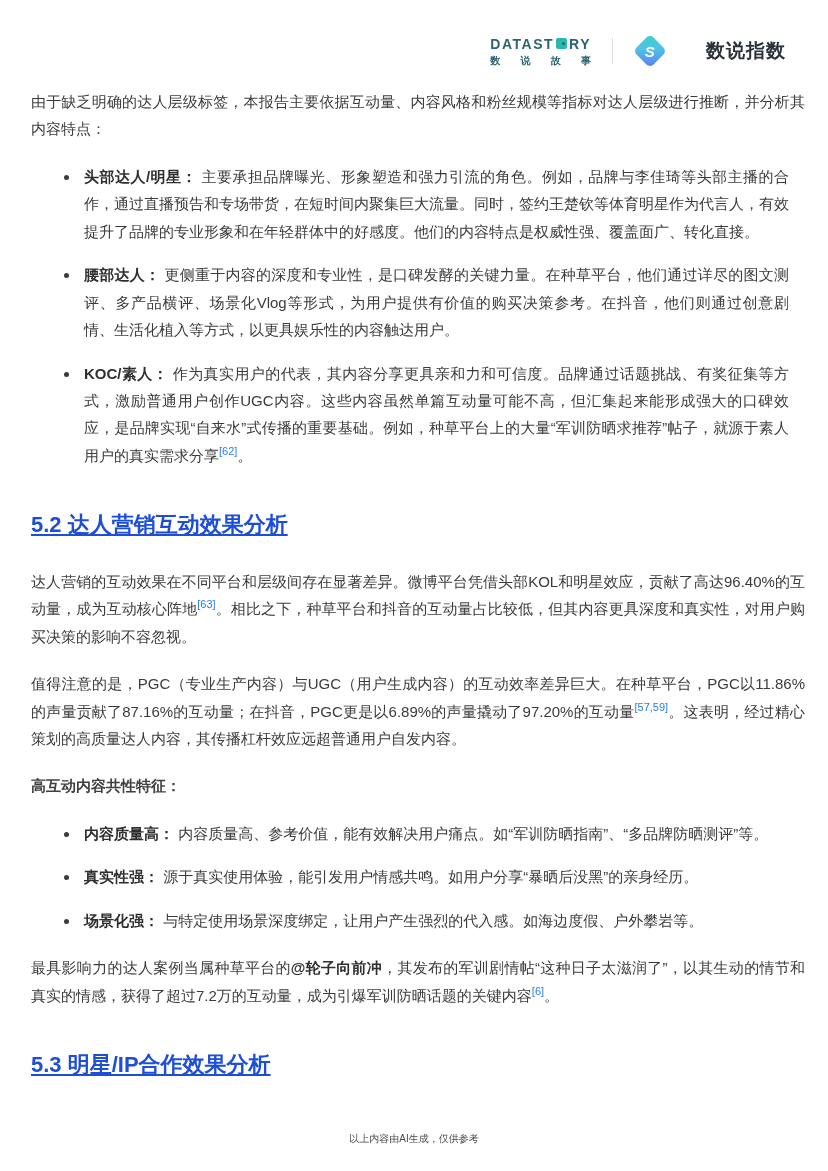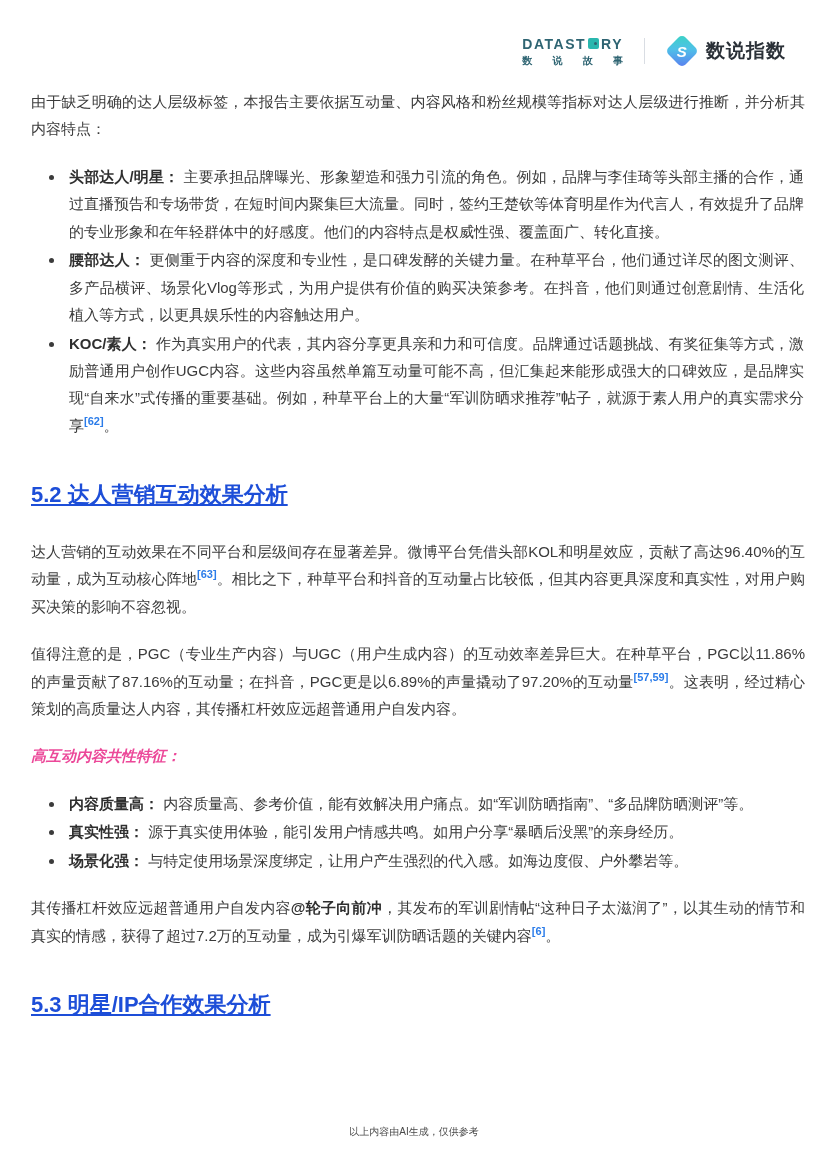--- a/index.html
+++ b/index.html
@@ -95,54 +95,54 @@
     font-weight: 700;
     font-style: italic;
     font-size: 15px;
     line-height: 1;
   }
   .idx-text {
     font-size: 19px;
     font-weight: 700;
     color: #2b3138;
     letter-spacing: 1px;
+    margin-left: 32px;
   }
 
   
   .main {
     padding: 16px 23px 0 31px;
     font-size: 15px;
     line-height: 1.83;
     text-align: justify;
   }
   .para { margin: 0 0 20px 0; }
   .bullet-list {
     list-style: disc outside;
     padding-left: 33px;
     margin: 0 0 20px 0;
   }
-  .bullet-list li { padding-left: 4px; margin: 1px; }
+  .bullet-list li { padding-left: 4px; margin: 16px; }
   .b { font-weight: 700; color: #2f2f2f; }
   .section-title {
     font-size: 22px;
     font-weight: 700;
     color: #1d4ed8;
     margin: 42px 0 28px 0;
     line-height: 1.3;
     text-decoration: underline;
   }
   .cite {
     color: #2b7ce9;
     font-size: 11px;
     vertical-align: super;
     line-height: 1;
     cursor: pointer;
-    font-weight: bold;
-  }
-  .traits-title { font-weight: 700; color: #ec4899; margin: 16px 0 20px 0; font-style: italic; }
+  }
+  .traits-title { font-weight: 700; color: #404040; margin: 16px 0 20px 0; }
 
   
   .footer {
     margin-top: auto;
     text-align: center;
     font-size: 10px;
     color: #4a4a4a;
     padding: 24px 0 14px 0;
   }
 </style>
@@ -191,21 +191,21 @@
     <p class="para"><span>值得注意的是，PGC（专业生产内容）与UGC（用户生成内容）的互动效率差异巨大。在种草平台，PGC以11.86%的声量贡献了87.16%的互动量；在抖音，PGC更是以6.89%的声量撬动了97.20%的互动量</span><sup class="cite">[57,59]</sup><span>。这表明，经过精心策划的高质量达人内容，其传播杠杆效应远超普通用户自发内容。</span></p>
 
     <p class="para traits-title">高互动内容共性特征：</p>
 
     <ul class="bullet-list">
       <li><span class="b">内容质量高：</span> <span>内容质量高、参考价值，能有效解决用户痛点。如“军训防晒指南”、“多品牌防晒测评”等。</span></li>
       <li><span class="b">真实性强：</span> <span>源于真实使用体验，能引发用户情感共鸣。如用户分享“暴晒后没黑”的亲身经历。</span></li>
       <li><span class="b">场景化强：</span> <span>与特定使用场景深度绑定，让用户产生强烈的代入感。如海边度假、户外攀岩等。</span></li>
     </ul>
 
-    <p class="para"><span>其传播杠杆效应远超普通用户自发内容</span><span class="b">@轮子向前冲</span><span>，其发布的军训剧情帖“这种日子太滋润了”，以其生动的情节和真实的情感，获得了超过7.2万的互动量，成为引爆军训防晒话题的关键内容</span><sup class="cite">[6]</sup><span>。</span></p>
+    <p class="para"><span>最具影响力的达人案例当属种草平台的</span><span class="b">@轮子向前冲</span><span>，其发布的军训剧情帖“这种日子太滋润了”，以其生动的情节和真实的情感，获得了超过7.2万的互动量，成为引爆军训防晒话题的关键内容</span><sup class="cite">[6]</sup><span>。</span></p>
 
     <h2 class="section-title">5.3 明星/IP合作效果分析</h2>
 
 
   </div>
 
   <div class="footer">以上内容由AI生成，仅供参考</div>
 
 </div>
 

